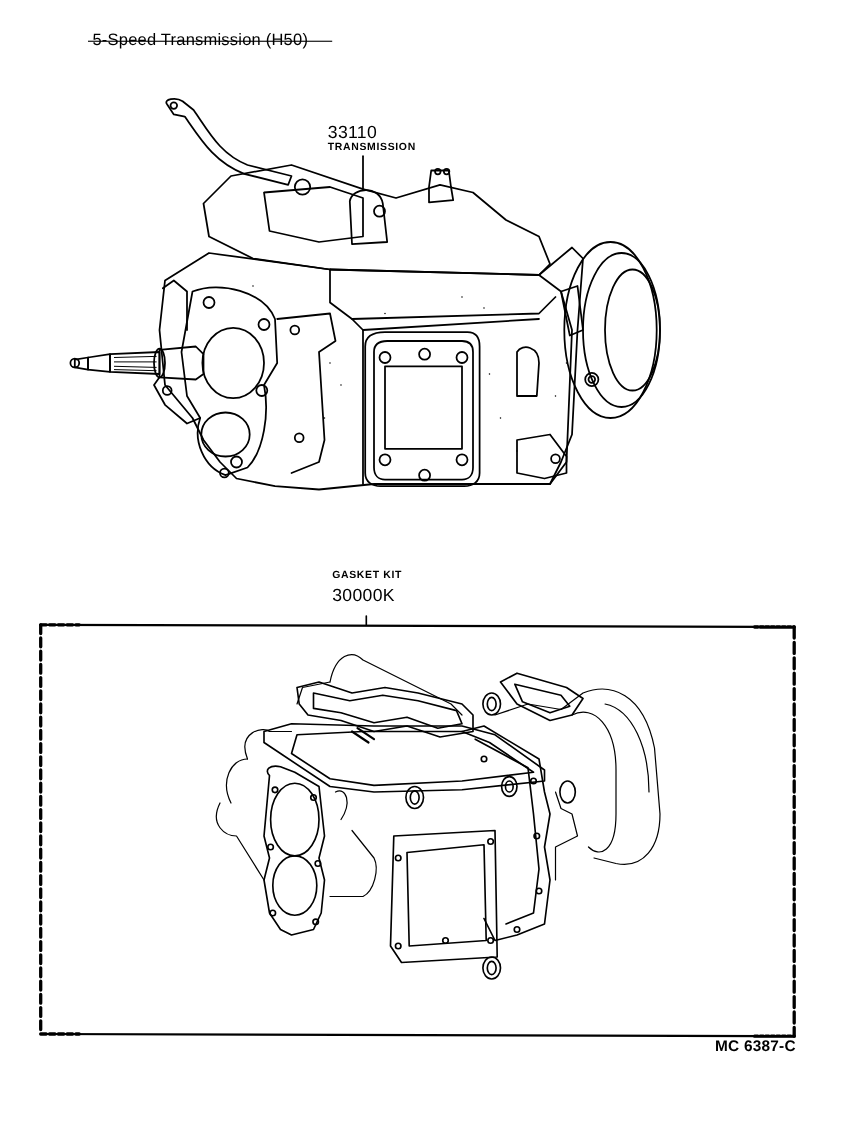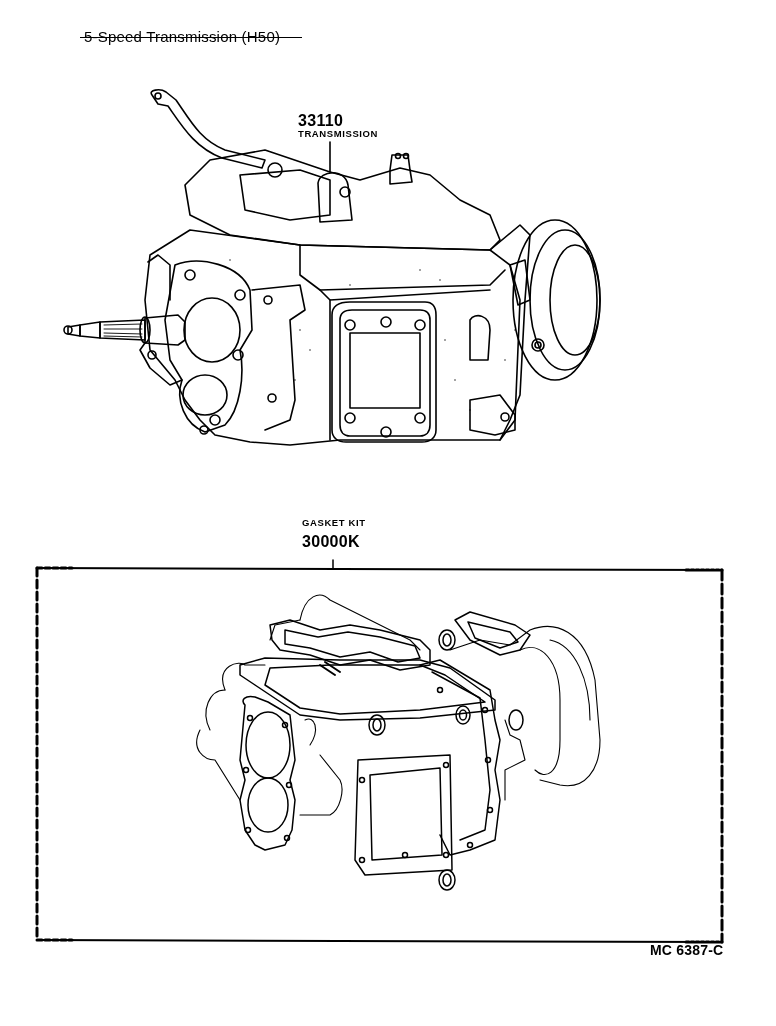--- a/index.html
+++ b/index.html
@@ -1,21 +1,21 @@
 <!DOCTYPE html>
 <html><head>
   <meta charset="utf-8">
   <style>
     html, body { margin: 0; padding: 0; background: #ffffff; }
     body { width: 776px; height: 1026px; position: relative; overflow: hidden;
            font-family: "Liberation Sans", sans-serif; color: #000; }
     .abs { position: absolute; }
     #title { left: 84px; top: 16px; font-size: 15px; font-weight: normal; letter-spacing: 0.2px; margin-top: 12px; }
     #title-underline { left: 80px; top: 37px; width: 222px; height: 0; border-top: 1.5px solid #000; }
-    .part-no { font-size: 16px; font-weight: bold; letter-spacing: 0.3px; }
+    .part-no { font-size: 16px; font-weight: normal; letter-spacing: 0.3px; }
     .part-name { font-size: 9.5px; font-weight: bold; letter-spacing: 0.6px; }
     #p1-no { left: 298px; top: 112px; }
     #p1-name { left: 298px; top: 128px; text-align: center; }
     #p2-no { left: 302px; top: 533px; text-align: right; }
     #p2-name { left: 302px; top: 517px; }
     #fig-code { left: 650px; top: 942px; font-size: 14px; font-weight: bold; letter-spacing: 0.2px; }
     svg { position: absolute; left: 0; top: 0; }
   </style>
 </head>
 <body>

